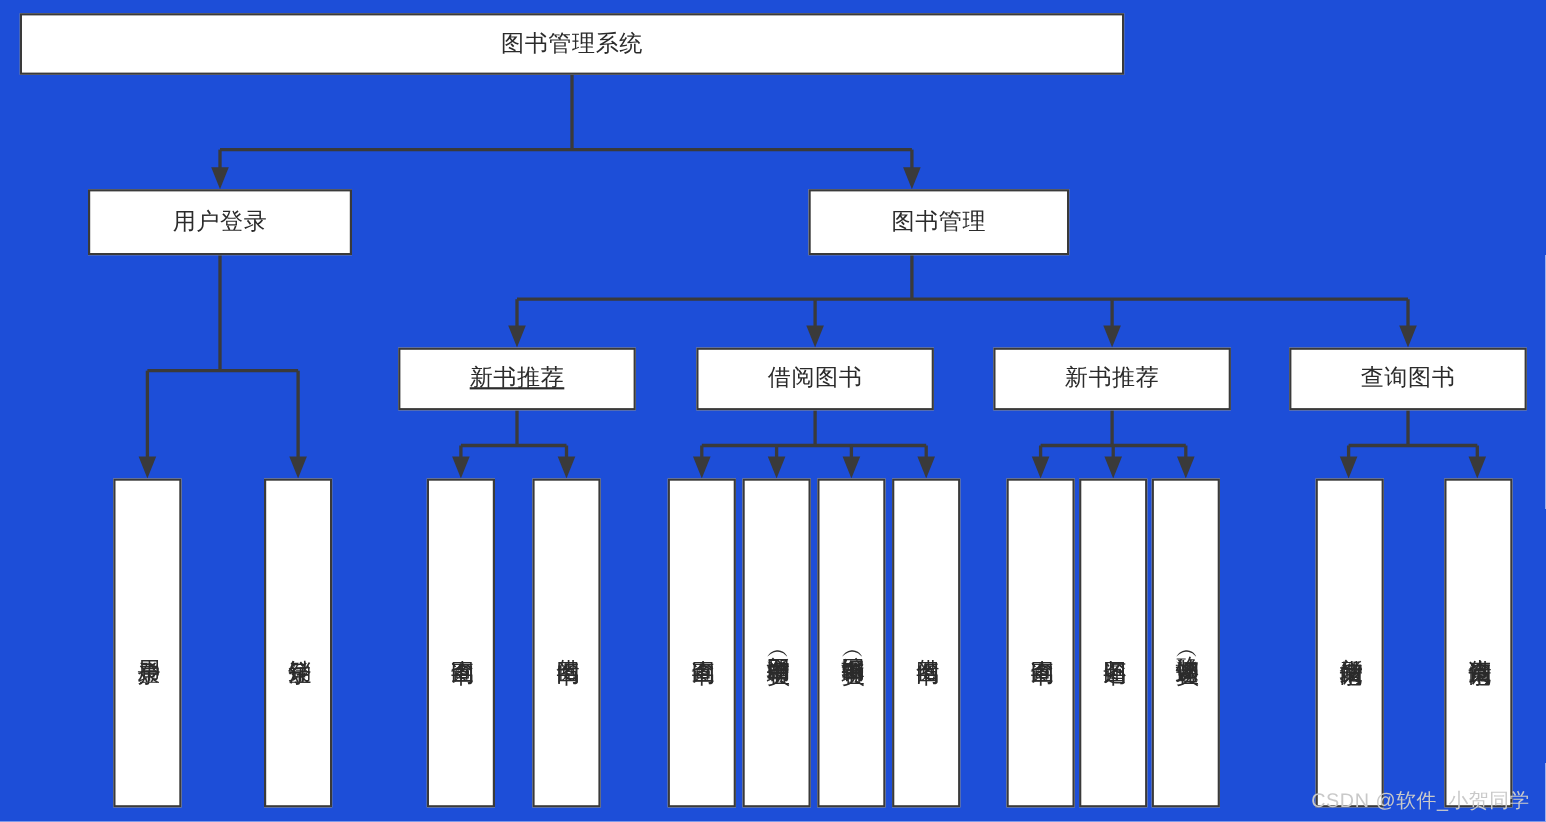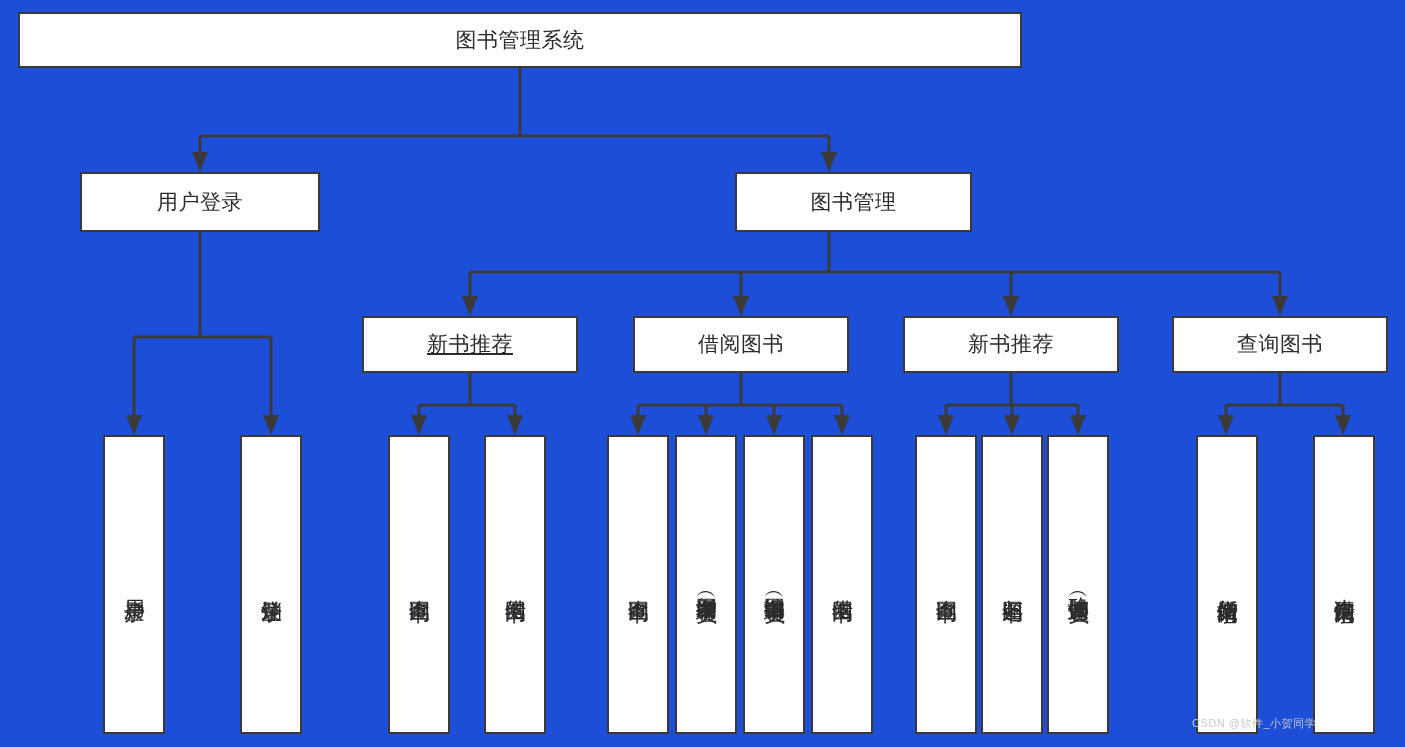--- a/index.html
+++ b/index.html
@@ -51,21 +51,21 @@
     font-size: 21px;
     line-height: 1.28;
     color: #2b2b2b;
     letter-spacing: 1px;
     white-space: nowrap;
     text-align: center;
   }
   #watermark {
     position: absolute;
     color: #c9c9c9;
-    font-size: 11px;
+    font-size: 18px;
     letter-spacing: 0.5px;
     white-space: nowrap;
     user-select: none;
   }
 </style>
 </head>
 <body>
 
 <div id="canvas">
   <svg id="wires" viewBox="0 0 1405 747" xmlns="http://www.w3.org/2000/svg">

